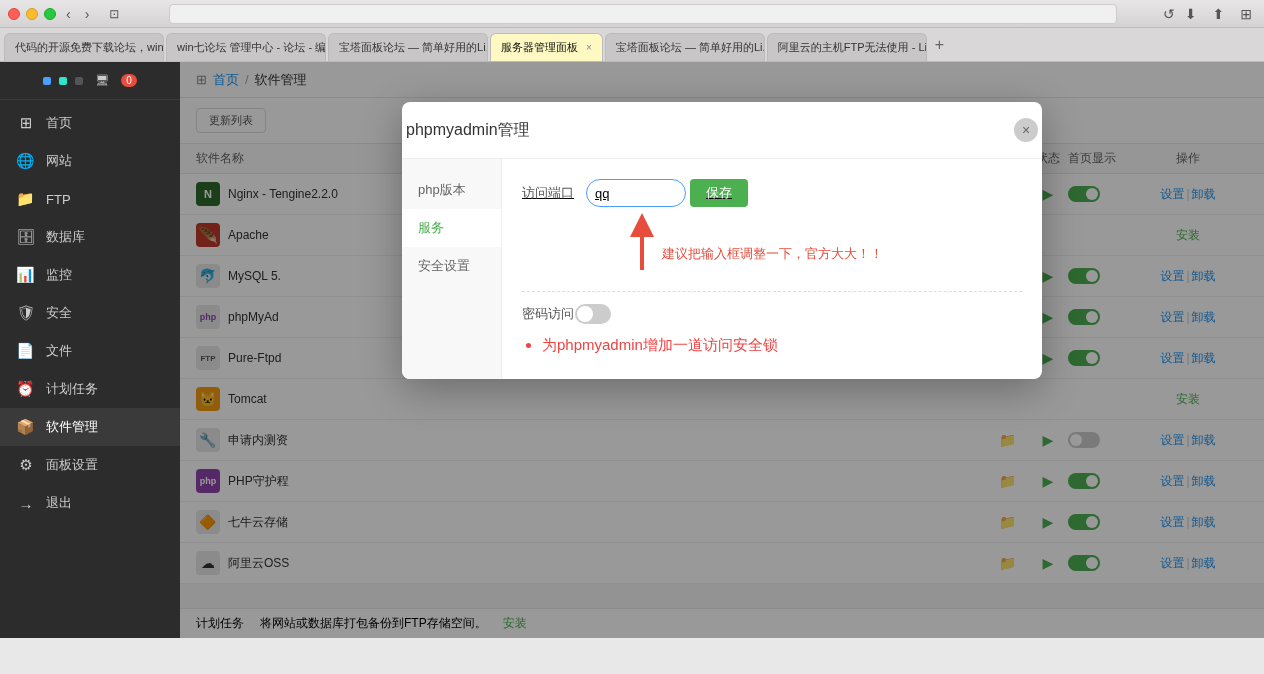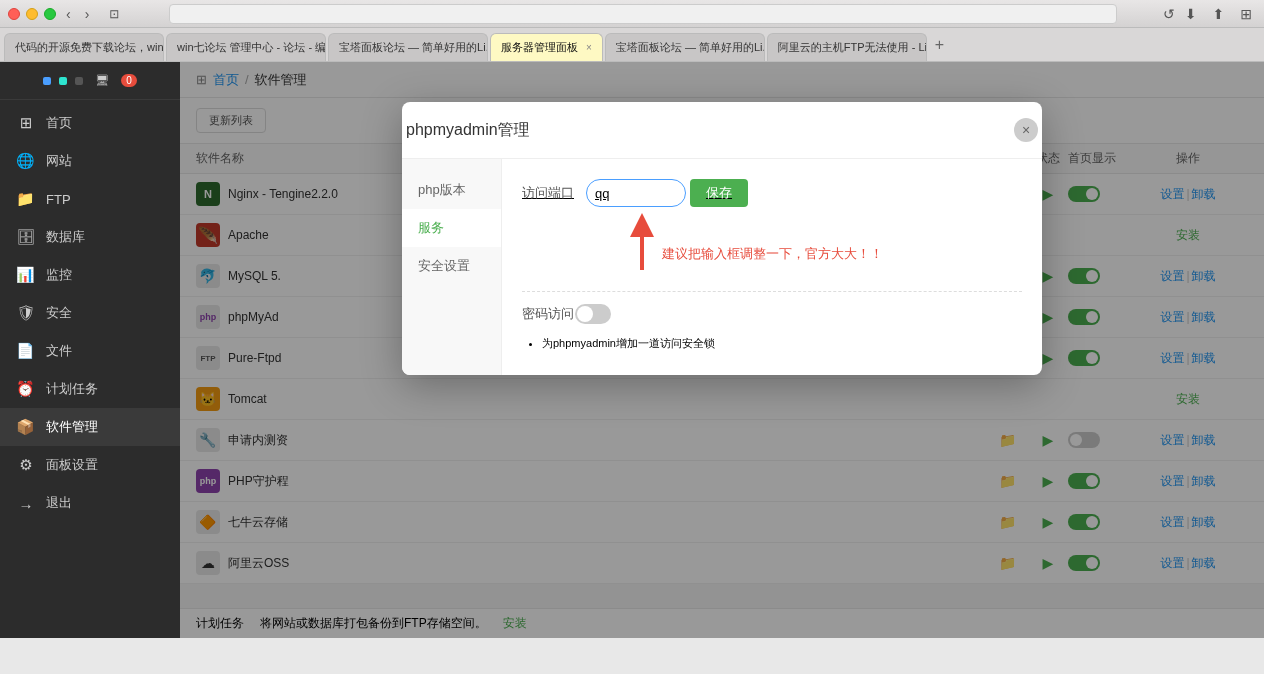--- a/index.html
+++ b/index.html
@@ -275,21 +275,21 @@
       display: flex;
       align-items: center;
       gap: 1px;
       margin-bottom: 12px;
     }
     .security-label { font-size: 13px; color: #555; }
     .toggle-sm { width: 36px; height: 20px; border-radius: 10px; background: #ccc; position: relative; cursor: pointer; }
     .toggle-sm::after { content: ''; width: 16px; height: 16px; border-radius: 50%; background: #fff; position: absolute; top: 2px; left: 2px; }
 
     .tip-list { list-style: disc; padding-left: 20px; }
-    .tip-list li { font-size: 11px; color: #000000; margin-bottom: 4px; }
+    .tip-list li { font-size: 15px; color: #ef4444; margin-bottom: 4px; }
   </style>
 </head>
 <body>
 
 <div class="title-bar">
   <div class="traffic-light tl-red"></div>
   <div class="traffic-light tl-yellow"></div>
   <div class="traffic-light tl-green"></div>
   <button class="nav-btn">‹</button>
   <button class="nav-btn">›</button>

